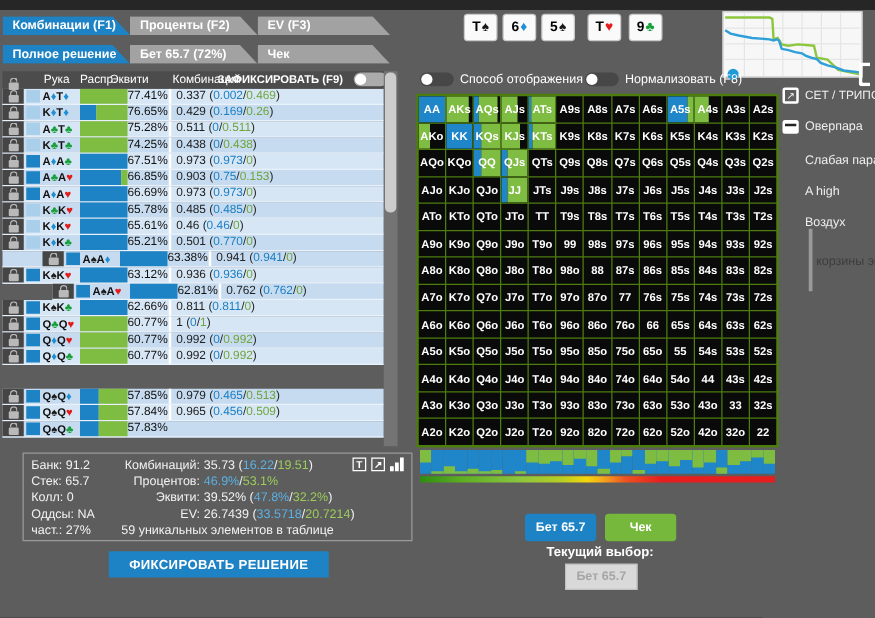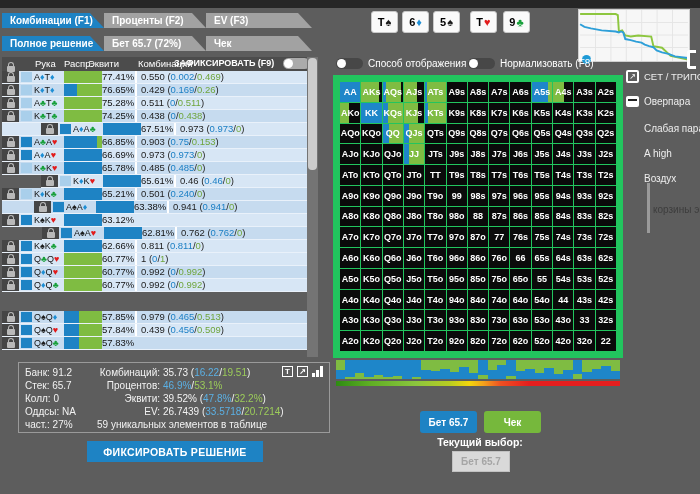--- a/index.html
+++ b/index.html
@@ -24,39 +24,39 @@
   .bracket{position:absolute;left:687px;top:50px;width:9px;height:19px;border-left:3px solid #fff;border-top:3px solid #fff;border-bottom:3px solid #fff;border-radius:3px 0 0 3px;}
 
   
   .ltable{position:absolute;left:2px;top:57px;width:305px;}
   .lheader{position:relative;height:14px;background:#4c4c4c;color:#fff;font-size:9.5px;}
   .lheader span{position:absolute;top:1px;}
   .trow{display:flex;height:13px;border-bottom:1px solid #e9f1fa;}
   .c-lock{width:17px;background:#454545;display:flex;align-items:flex-start;justify-content:center;flex:none;}
   .c-swatch{width:15px;flex:none;padding:1px 2px;}
   .c-swatch .sw{width:100%;height:100%;}
-  .c-hand{width:30px;flex:none;font-size:9px;font-weight:400;color:#111;line-height:12px;white-space:nowrap;}
+  .c-hand{width:30px;flex:none;font-size:9px;font-weight:700;color:#111;line-height:12px;white-space:nowrap;}
   .c-bar{width:38px;flex:none;font-size:0;}
   .c-bar i{display:inline-block;height:12px;}
   .c-eq{width:33px;flex:none;font-size:9.5px;color:#111;text-align:right;padding-right:3px;line-height:12px;}
   .c-combo{flex:1;font-size:9.5px;color:#222;border-left:2px solid #fff;padding-left:4px;line-height:12px;white-space:nowrap;}
   .c-combo .b{color:#1b7fc4}.c-combo .g{color:#6fa53c}
   .lockicon{position:relative;width:8px;height:6px;background:#b9b9b9;border-radius:1px;margin-top:5px;}
   .lockicon:before{content:"";position:absolute;left:1px;top:-4px;width:4px;height:3px;border:1px solid #b9b9b9;border-bottom:none;border-radius:3px 3px 0 0;}
   .vscroll{position:absolute;left:307px;top:57px;width:11px;height:300px;background:#747474;}
   .vscroll .thumb{position:absolute;left:1px;top:1px;width:9px;height:112px;background:#ccc;border-radius:4px;}
 
   
   .toggle{position:absolute;width:27px;height:11px;border-radius:6px;background:#474747;}
   .toggle .knob{position:absolute;left:1px;top:1px;width:9px;height:9px;border-radius:50%;background:#fff;}
   .toggle.light{background:#ababab;}
   .tlabel{position:absolute;color:#fff;font-size:10px;white-space:nowrap;}
 
   
-  .matrix{position:absolute;left:333px;top:75px;width:290px;height:283px;background:#22c55e;padding:7px;
+  .matrix{position:absolute;left:333px;top:75px;width:290px;height:283px;background:#4d7c0f;padding:2px;
           display:grid;grid-template-columns:repeat(13,1fr);grid-template-rows:repeat(13,1fr);gap:1px;}
   .mcell{position:relative;background:#0a0a0a;color:#fff;font-size:9px;font-weight:700;display:flex;align-items:center;justify-content:center;overflow:hidden;}
   .mcell span{position:relative;z-index:1;}
   .mseg{position:absolute;top:0;bottom:0;}
 
   
   .legend-item{position:absolute;color:#eee;font-size:10px;white-space:nowrap;display:flex;align-items:center;gap:5px;}
   .icon-popout{width:13px;height:13px;border:2px solid #fff;border-radius:2px;color:#fff;font-size:8px;line-height:9px;text-align:center;flex:none;}
   .icon-minusbox{width:13px;height:11px;background:#fff;border-radius:2px;position:relative;flex:none;}
   .icon-minusbox:before{content:"";position:absolute;left:2px;top:3px;width:9px;height:2px;background:#222;}
@@ -162,21 +162,21 @@
         <div class="trow" style="background: rgb(215, 230, 245);">
           <div class="c-lock">
             <div class="lockicon"></div>
           </div>
           <div class="c-swatch">
             <div class="sw" style="background: rgb(169, 207, 235);"></div>
           </div>
           <div class="c-hand"><span>A</span><span class="s-diamond">♦</span><span>T</span><span class="s-diamond">♦</span></div>
           <div class="c-bar"><i style="width: 100%; background: rgb(127, 188, 66);"></i></div>
           <div class="c-eq">77.41%</div>
-          <div class="c-combo"><span>0.550 (</span><span class="b">0.002</span><span>/</span><span class="g">0.469</span><span>)</span></div>
+          <div class="c-combo"><span>0.337 (</span><span class="b">0.002</span><span>/</span><span class="g">0.469</span><span>)</span></div>
         </div>
         <div class="trow" style="background: rgb(198, 219, 239);">
           <div class="c-lock">
             <div class="lockicon"></div>
           </div>
           <div class="c-swatch">
             <div class="sw" style="background: rgb(169, 207, 235);"></div>
           </div>
           <div class="c-hand"><span>K</span><span class="s-diamond">♦</span><span>T</span><span class="s-diamond">♦</span></div>
           <div class="c-bar"><i style="width: 33%; background: rgb(30, 131, 196);"></i><i style="width: 67%; background: rgb(127, 188, 66);"></i></div>
@@ -200,21 +200,21 @@
             <div class="lockicon"></div>
           </div>
           <div class="c-swatch">
             <div class="sw" style="background: rgb(169, 207, 235);"></div>
           </div>
           <div class="c-hand"><span>K</span><span class="s-club">♣</span><span>T</span><span class="s-club">♣</span></div>
           <div class="c-bar"><i style="width: 100%; background: rgb(127, 188, 66);"></i></div>
           <div class="c-eq">74.25%</div>
           <div class="c-combo"><span>0.438 (</span><span class="b">0</span><span>/</span><span class="g">0.438</span><span>)</span></div>
         </div>
-        <div class="trow" style="background: rgb(215, 230, 245); padding-left: 39px;">
+        <div class="trow" style="background: rgb(215, 230, 245);">
           <div class="c-lock">
             <div class="lockicon"></div>
           </div>
           <div class="c-swatch">
             <div class="sw" style="background: rgb(30, 131, 196);"></div>
           </div>
           <div class="c-hand"><span>A</span><span class="s-diamond">♦</span><span>A</span><span class="s-club">♣</span></div>
           <div class="c-bar"><i style="width: 100%; background: rgb(30, 131, 196);"></i></div>
           <div class="c-eq">67.51%</div>
           <div class="c-combo"><span>0.973 (</span><span class="b">0.973</span><span>/</span><span class="g">0</span><span>)</span></div>
@@ -248,21 +248,21 @@
             <div class="lockicon"></div>
           </div>
           <div class="c-swatch">
             <div class="sw" style="background: rgb(169, 207, 235);"></div>
           </div>
           <div class="c-hand"><span>K</span><span class="s-club">♣</span><span>K</span><span class="s-heart">♥</span></div>
           <div class="c-bar"><i style="width: 100%; background: rgb(30, 131, 196);"></i></div>
           <div class="c-eq">65.78%</div>
           <div class="c-combo"><span>0.485 (</span><span class="b">0.485</span><span>/</span><span class="g">0</span><span>)</span></div>
         </div>
-        <div class="trow" style="background: rgb(215, 230, 245); margin-left: 39px;">
+        <div class="trow" style="background: rgb(215, 230, 245);">
           <div class="c-lock">
             <div class="lockicon"></div>
           </div>
           <div class="c-swatch">
             <div class="sw" style="background: rgb(169, 207, 235);"></div>
           </div>
           <div class="c-hand"><span>K</span><span class="s-diamond">♦</span><span>K</span><span class="s-heart">♥</span></div>
           <div class="c-bar"><i style="width: 100%; background: rgb(30, 131, 196);"></i></div>
           <div class="c-eq">65.61%</div>
           <div class="c-combo"><span>0.46 (</span><span class="b">0.46</span><span>/</span><span class="g">0</span><span>)</span></div>
@@ -270,21 +270,21 @@
         <div class="trow" style="background: rgb(198, 219, 239);">
           <div class="c-lock">
             <div class="lockicon"></div>
           </div>
           <div class="c-swatch">
             <div class="sw" style="background: rgb(169, 207, 235);"></div>
           </div>
           <div class="c-hand"><span>K</span><span class="s-diamond">♦</span><span>K</span><span class="s-club">♣</span></div>
           <div class="c-bar"><i style="width: 100%; background: rgb(30, 131, 196);"></i></div>
           <div class="c-eq">65.21%</div>
-          <div class="c-combo"><span>0.501 (</span><span class="b">0.240</span><span>/</span><span class="g">0</span><span>)</span></div>
+          <div class="c-combo"><span>0.501 (</span><span class="b">0.770</span><span>/</span><span class="g">0</span><span>)</span></div>
         </div>
         <div class="trow" style="background: rgb(198, 219, 239); padding-left: 32px;">
           <div class="c-lock">
             <div class="lockicon"></div>
           </div>
           <div class="c-swatch">
             <div class="sw" style="background: rgb(30, 131, 196);"></div>
           </div>
           <div class="c-hand"><span>A</span><span class="s-spade">♠</span><span>A</span><span class="s-diamond">♦</span></div>
           <div class="c-bar"><i style="width: 100%; background: rgb(30, 131, 196);"></i></div>
@@ -294,20 +294,21 @@
         <div class="trow" style="background: rgb(215, 230, 245);">
           <div class="c-lock">
             <div class="lockicon"></div>
           </div>
           <div class="c-swatch">
             <div class="sw" style="background: rgb(30, 131, 196);"></div>
           </div>
           <div class="c-hand"><span>K</span><span class="s-spade">♠</span><span>K</span><span class="s-heart">♥</span></div>
           <div class="c-bar"><i style="width: 100%; background: rgb(30, 131, 196);"></i></div>
           <div class="c-eq">63.12%</div>
+          <div class="c-combo"><span>0.936 (</span><span class="b">0.936</span><span>/</span><span class="g">0</span><span>)</span></div>
         </div>
         <div class="trow" style="background: rgb(198, 219, 239); margin-left: 40px;">
           <div class="c-lock">
             <div class="lockicon"></div>
           </div>
           <div class="c-swatch">
             <div class="sw" style="background: rgb(30, 131, 196);"></div>
           </div>
           <div class="c-hand"><span>A</span><span class="s-spade">♠</span><span>A</span><span class="s-heart">♥</span></div>
           <div class="c-bar"><i style="width: 100%; background: rgb(30, 131, 196);"></i></div>
@@ -377,21 +378,21 @@
         <div class="trow" style="background: rgb(215, 230, 245);">
           <div class="c-lock">
             <div class="lockicon"></div>
           </div>
           <div class="c-swatch">
             <div class="sw" style="background: rgb(30, 131, 196);"></div>
           </div>
           <div class="c-hand"><span>Q</span><span class="s-spade">♠</span><span>Q</span><span class="s-heart">♥</span></div>
           <div class="c-bar"><i style="width: 40%; background: rgb(30, 131, 196);"></i><i style="width: 60%; background: rgb(127, 188, 66);"></i></div>
           <div class="c-eq">57.84%</div>
-          <div class="c-combo"><span>0.439 (</span><span class="b">0.456</span><span>/</span><span class="g">0.509</span><span>)</span></div>
+          <div class="c-combo"><span>0.965 (</span><span class="b">0.456</span><span>/</span><span class="g">0.509</span><span>)</span></div>
         </div>
         <div class="trow" style="background: rgb(198, 219, 239);">
           <div class="c-lock">
             <div class="lockicon"></div>
           </div>
           <div class="c-swatch">
             <div class="sw" style="background: rgb(30, 131, 196);"></div>
           </div>
           <div class="c-hand"><span>Q</span><span class="s-spade">♠</span><span>Q</span><span class="s-club">♣</span></div>
           <div class="c-bar"><i style="width: 40%; background: rgb(30, 131, 196);"></i><i style="width: 60%; background: rgb(127, 188, 66);"></i></div>

